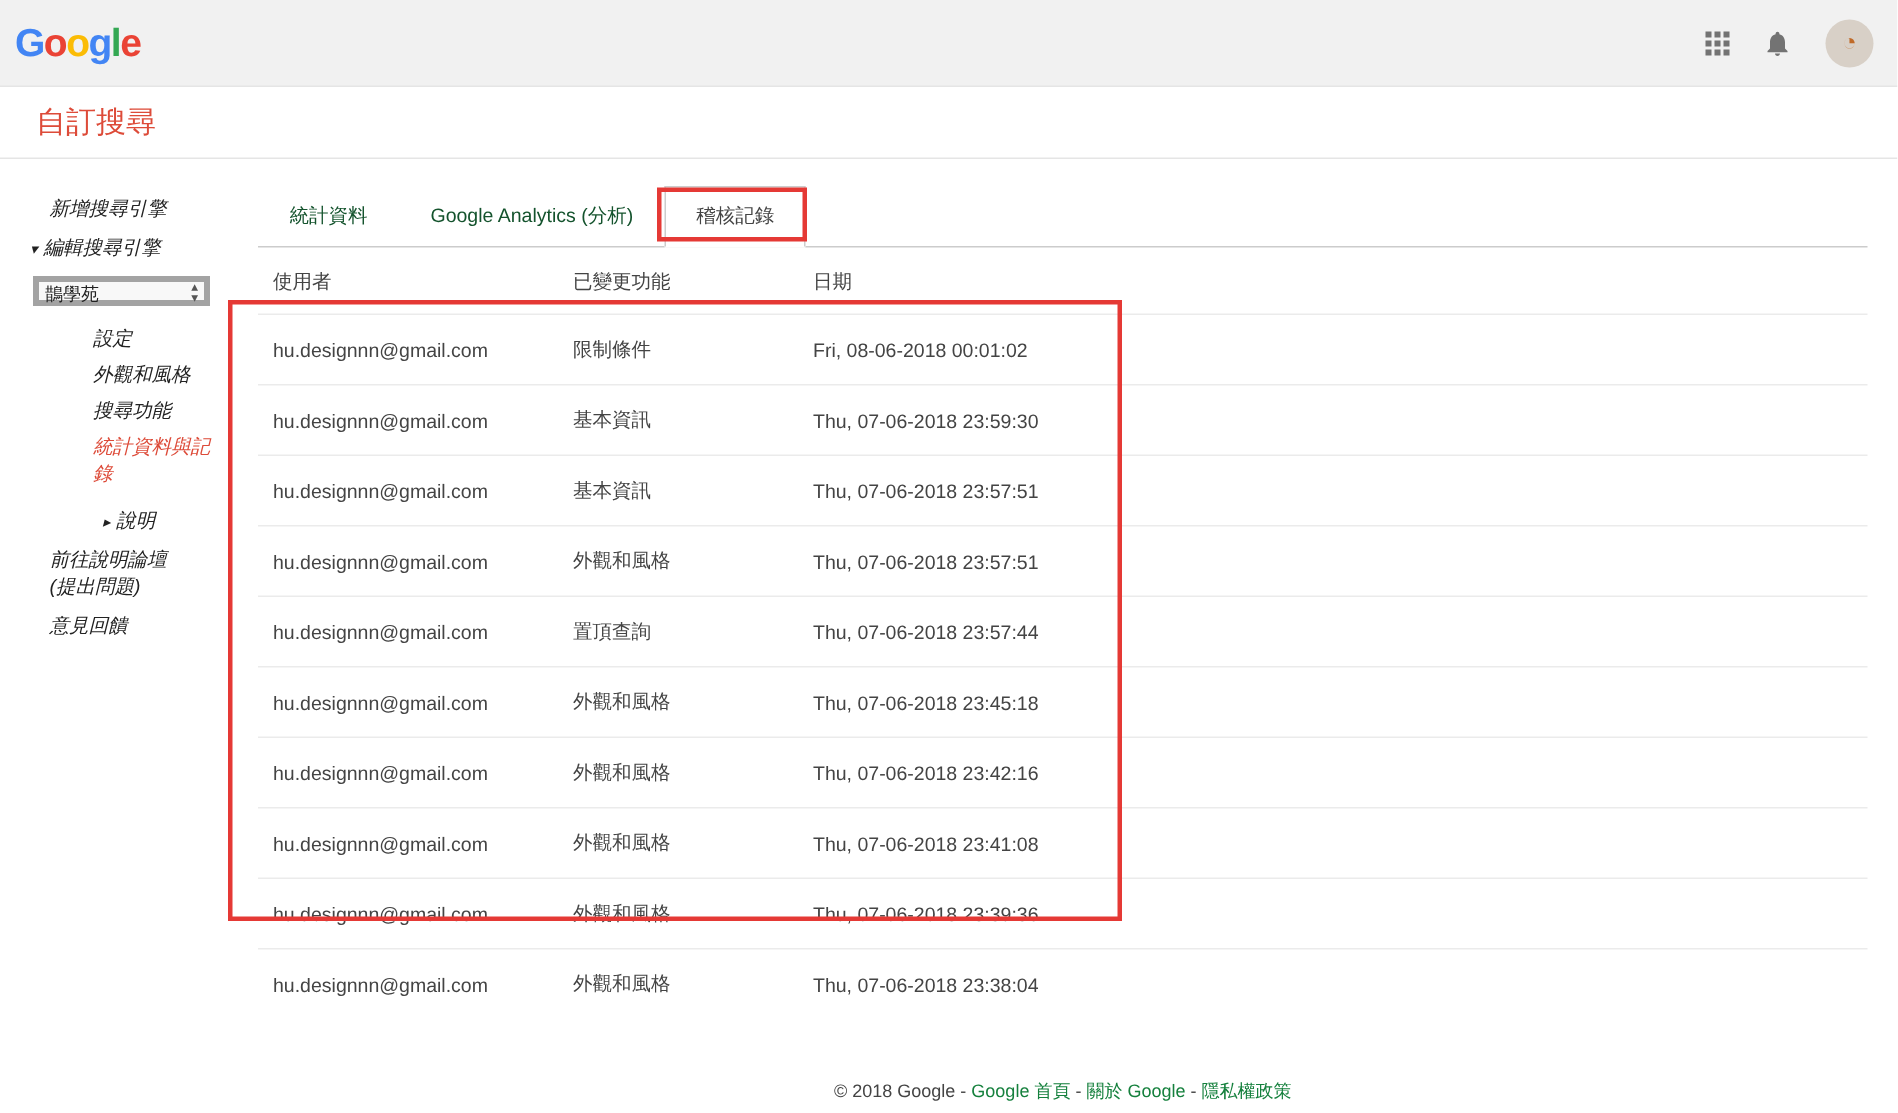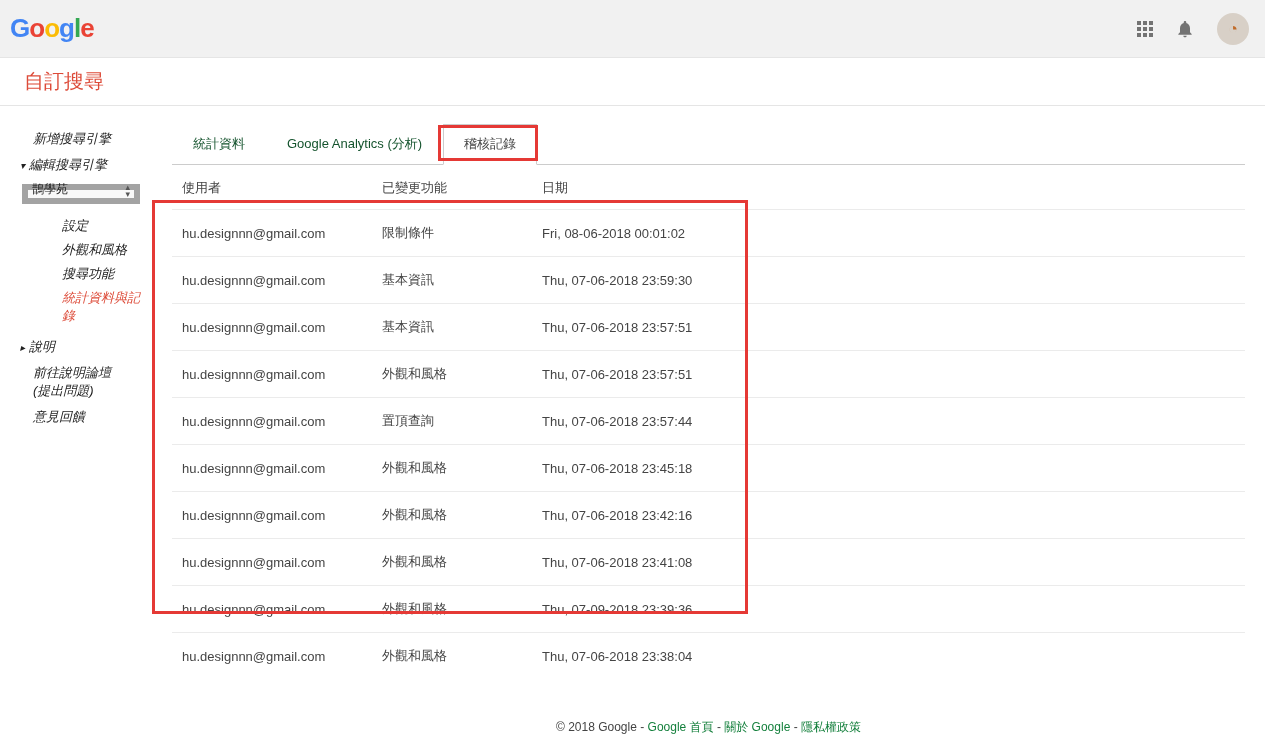--- a/index.html
+++ b/index.html
@@ -17,21 +17,21 @@
   .apps-icon span { background:#737373; width:4px; height:4px; }
   .bell-icon { width:20px; height:20px; color:#737373; cursor:pointer; }
   .avatar { width:32px; height:32px; border-radius:50%; background:#d8d0c7; display:flex; align-items:center; justify-content:center; color:#c06a28; font-size:16px; cursor:pointer; }
   .subheader { height:48px; display:flex; align-items:center; padding:0 24px; border-bottom:1px solid #e5e5e5; }
   .subheader-title { color:#dd4b39; font-size:20px; }
   .main { display:flex; }
   .sidebar { width:152px; padding:20px 0 0 20px; font-size:13px; color:#222; }
   .side-item { padding:4px 0; cursor:pointer;font-style:italic; }
   .side-item.expandable::before { content:"▾"; font-size:10px; margin-right:4px; color:#222; display:inline-block; }
   .side-item.collapsed::before { content:"▸"; font-size:10px; margin-right:4px; color:#222; display:inline-block; }
-  .engine-select { margin:6px 0 10px 2px; width:118px; height:20px; border:6px solid #a3a3a3; background:#f8f8f8; font-size:12px; padding:0 4px; display:flex; align-items:flex-end; justify-content:space-between; cursor:pointer; }
+  .engine-select { margin:6px 0 10px 2px; width:118px; height:20px; border:4px solid #a3a3a3; background:#f8f8f8; font-size:12px; padding:0 4px; display:flex; align-items:flex-start; justify-content:space-between; cursor:pointer; }
   .engine-select .spinner { font-size:9px; color:#555; line-height:7px; }
   .sub-list { margin-left:42px; }
   .sub-list .side-item { padding:3px 0; }
   .sub-list .active { color:#dd4b39; }
   .content { flex:1; padding:18px 20px 0 20px; position:relative; }
   .tabs { display:flex; border-bottom:1px solid #ccc; }
   .tab { padding:10px 20px 10px 20px; font-size:13px; color:#14532d; cursor:pointer; border:1px solid transparent; position:relative; }
   .tab.active { color:#444; border:1px solid #ccc; border-bottom:1px solid #fff; background:#fff; margin-bottom:-1px; }
   .tab-highlight { position:absolute; border:3px solid #e53935; pointer-events:none; }
   .tab-highlight.tabbox { left:438px; top:125px; width:100px; height:36px; }
@@ -85,21 +85,21 @@
     <div class="engine-select">
       <span>鵲學苑</span>
       <span class="spinner">▴<br>▾</span>
     </div>
     <div class="sub-list">
       <div class="side-item">設定</div>
       <div class="side-item">外觀和風格</div>
       <div class="side-item">搜尋功能</div>
       <div class="side-item active">統計資料與記錄</div>
     </div>
-    <div class="side-item collapsed" style="margin-top:6px;">說明</div>
+    <div class="side-item collapsed" style="margin-top:6px;text-align:center;">說明</div>
     <div style="margin-left:13px;">
       <div class="side-item" style="padding-bottom:0;">前往說明論壇</div>
       <div class="side-item" style="padding-top:0;">(提出問題)</div>
       <div class="side-item">意見回饋</div>
     </div>
   </div>
 
   <div class="content">
     <div class="tabs">
       <div class="tab">統計資料</div>
@@ -152,21 +152,21 @@
             <td>Thu, 07-06-2018 23:42:16</td>
           </tr>
           <tr>
             <td>hu.designnn@gmail.com</td>
             <td>外觀和風格</td>
             <td>Thu, 07-06-2018 23:41:08</td>
           </tr>
           <tr>
             <td>hu.designnn@gmail.com</td>
             <td>外觀和風格</td>
-            <td>Thu, 07-09-2018 23:39:36</td>
+            <td>Thu, 07-06-2018 23:39:36</td>
           </tr>
           <tr>
             <td>hu.designnn@gmail.com</td>
             <td>外觀和風格</td>
             <td>Thu, 07-06-2018 23:38:04</td>
           </tr>
         </tbody>
     </table>
 
     <div class="footer">

